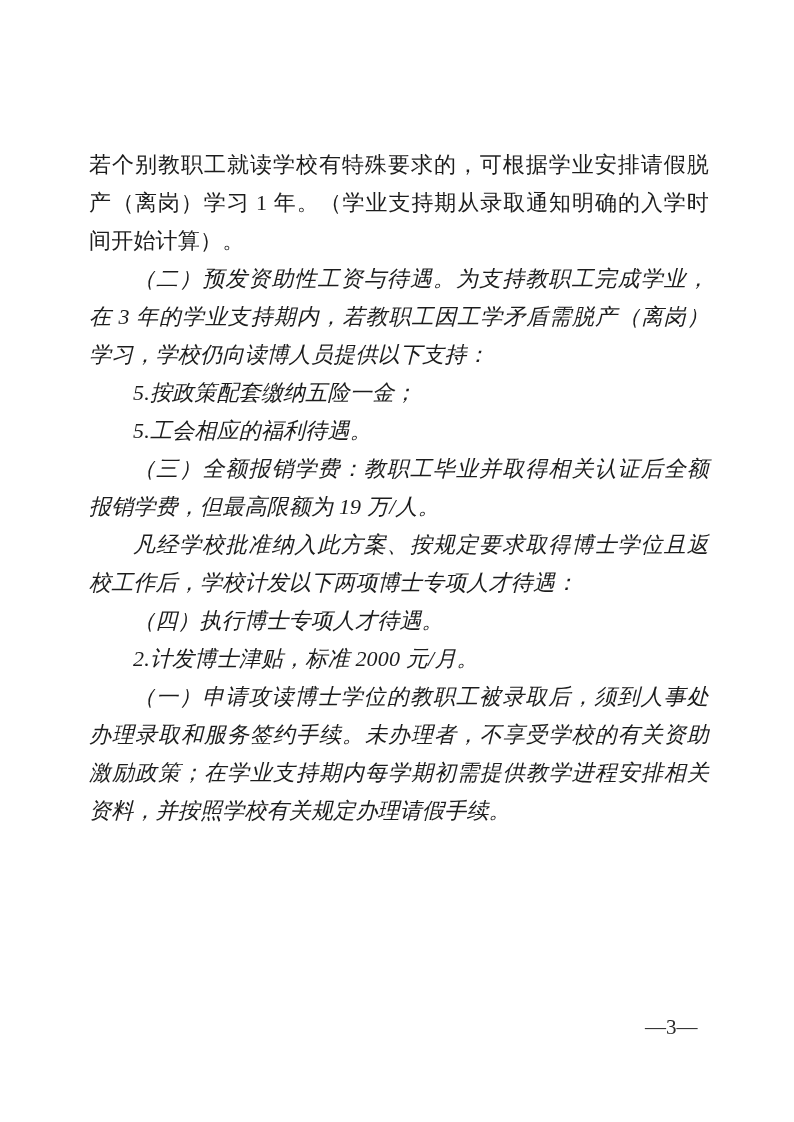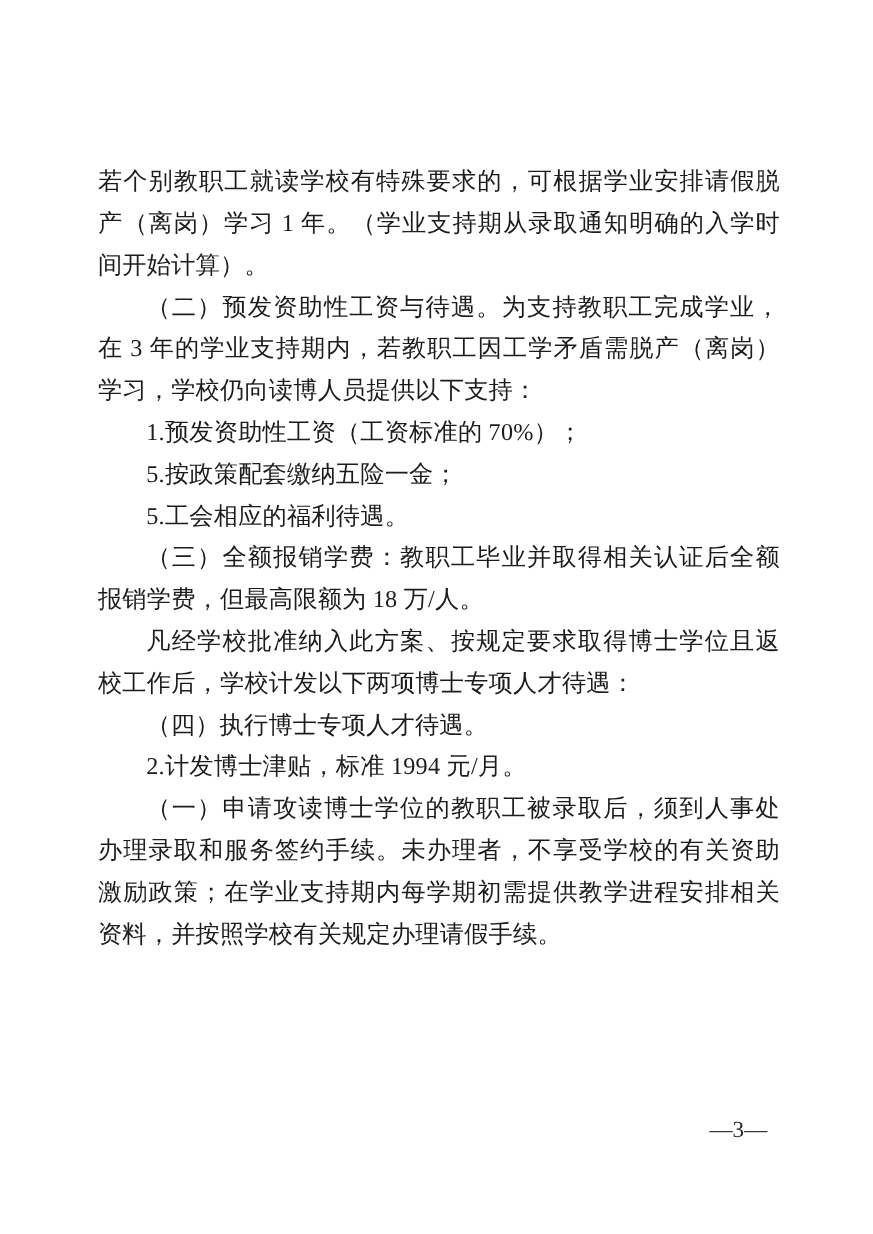--- a/index.html
+++ b/index.html
@@ -17,21 +17,21 @@
     position: absolute;
     left: 89px;
     top: 146px;
     width: 620px;
     font-size: 22px;
     line-height: 38px;
     text-align: justify;
     letter-spacing: 0.2px;
   }
   .content p { margin: 0; }
-  .content p.indent { text-indent: 2em; }
+  .content p.indent { text-indent: 2em; font-style: italic; }
   .content p.heading {
     font-family: "Liberation Sans", "DejaVu Sans", sans-serif;
     font-weight: bold;
     letter-spacing: 1px;
   }
   .footer {
     position: absolute;
     left: 645px;
     top: 1015px;
     font-size: 21px;
@@ -39,23 +39,22 @@
     font-family: "Liberation Serif", "DejaVu Serif", serif;
   }
 </style>
 </head>
 <body>
 
 <div class="page">
   <div class="content">
     <p class="no-indent">若个别教职工就读学校有特殊要求的，可根据学业安排请假脱产（离岗）学习 1 年。（学业支持期从录取通知明确的入学时间开始计算）。</p>
     <p class="indent">（二）预发资助性工资与待遇。为支持教职工完成学业，在 3 年的学业支持期内，若教职工因工学矛盾需脱产（离岗）学习，学校仍向读博人员提供以下支持：</p>
-    <p class="indent">1.预发资助性工资（工资标准的 70%）；</p>
     <p class="indent">5.按政策配套缴纳五险一金；</p>
     <p class="indent">5.工会相应的福利待遇。</p>
-    <p class="indent">（三）全额报销学费：教职工毕业并取得相关认证后全额报销学费，但最高限额为 18 万/人。</p>
+    <p class="indent">（三）全额报销学费：教职工毕业并取得相关认证后全额报销学费，但最高限额为 19 万/人。</p>
     <p class="indent">凡经学校批准纳入此方案、按规定要求取得博士学位且返校工作后，学校计发以下两项博士专项人才待遇：</p>
     <p class="indent">（四）执行博士专项人才待遇。</p>
-    <p class="indent">2.计发博士津贴，标准 1994 元/月。</p>
+    <p class="indent">2.计发博士津贴，标准 2000 元/月。</p>
     <p class="indent">（一）申请攻读博士学位的教职工被录取后，须到人事处办理录取和服务签约手续。未办理者，不享受学校的有关资助激励政策；在学业支持期内每学期初需提供教学进程安排相关资料，并按照学校有关规定办理请假手续。</p>
   </div>
   <div class="footer">—3—</div>
 </div>
 
 </body></html>

